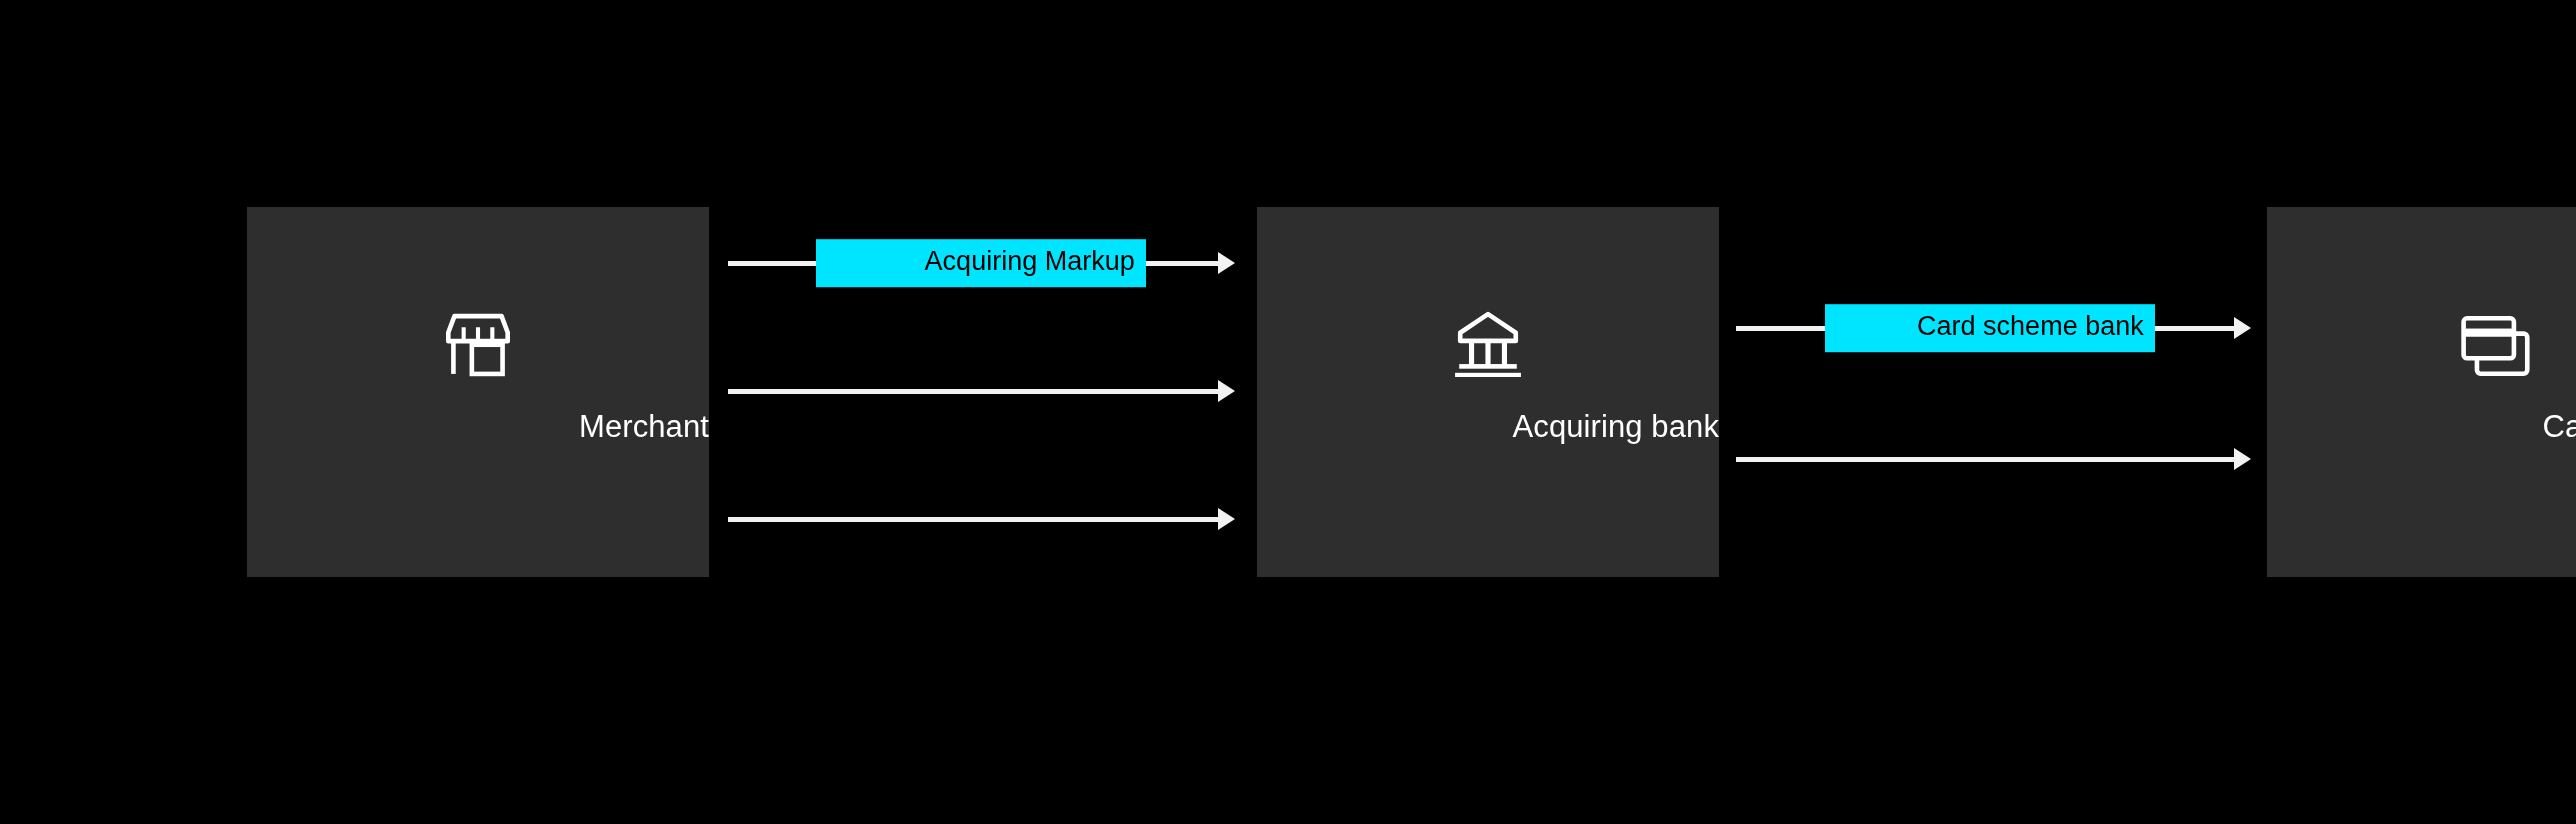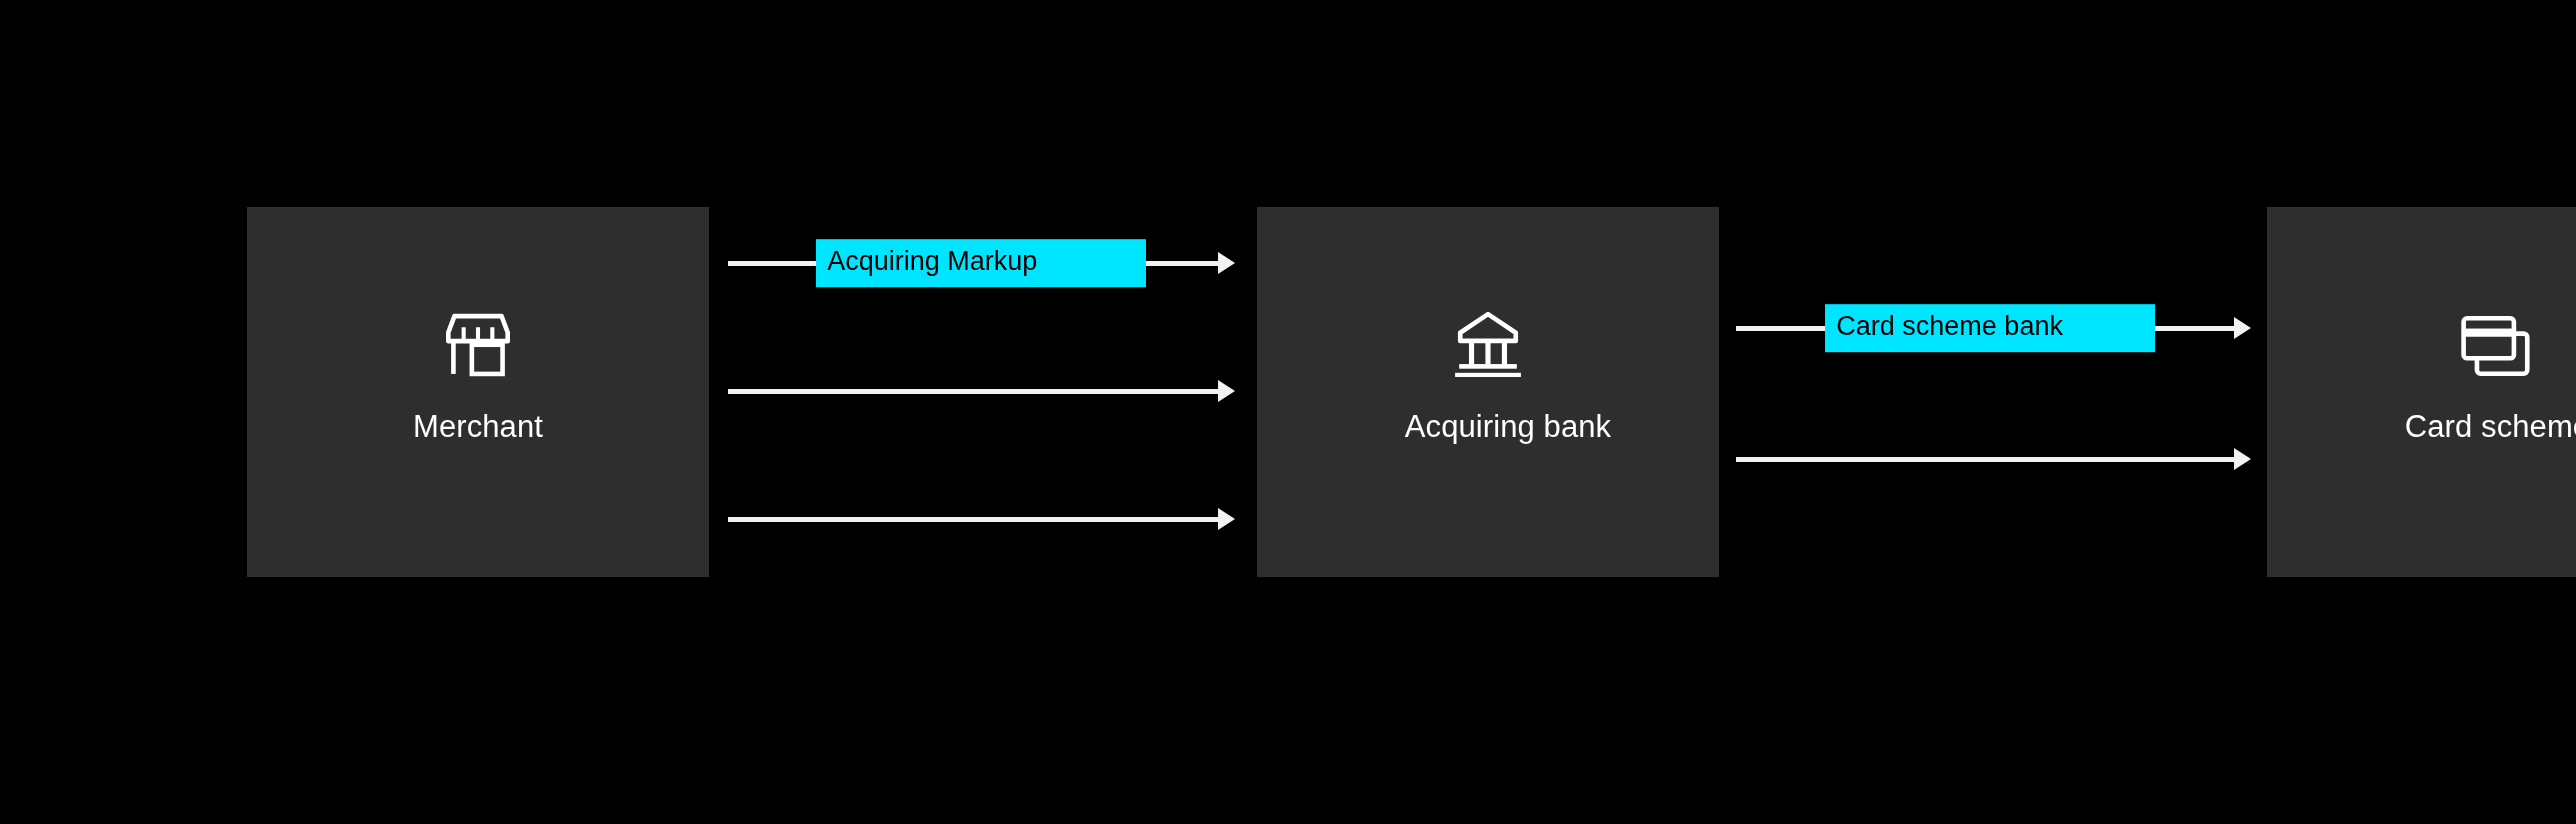--- a/index.html
+++ b/index.html
@@ -39,21 +39,21 @@
     display: block;
     line-height: 0;
   }
   .node-icon svg {
     display: block;
   }
   .node-label {
     position: absolute;
     left: 0;
     width: 100%;
-    text-align: center;
+    text-align: right;
     color: #ffffff;
     font-size: 31px;
     font-weight: 400;
     letter-spacing: 0.1px;
     white-space: nowrap;
   }
 
   
   .arrow {
     position: absolute;
@@ -83,21 +83,21 @@
     position: absolute;
     background: #00e5ff;
     color: #000000;
     font-size: 27px;
     font-weight: 400;
     line-height: 1;
     padding: 9.3px 11.3px 11.3px 11.3px;
     white-space: nowrap;
     box-sizing: border-box;
     transform: translateY(-50%);
-    text-align: left;
+    text-align: right;
   }
 </style>
 </head>
 <body>
 
 <div id="canvas">
 
   <div class="node" style="left:247px; top:207px; width:462px; height:370px;">
     <span class="node-icon" style="top:106px;">
       <svg width="72" height="64" viewBox="0 0 140 125" fill="none" aria-hidden="true">
@@ -112,21 +112,21 @@
 
   <div class="node" style="left:1257px; top:207px; width:462px; height:370px;">
     <span class="node-icon" style="top:103px;">
       <svg width="72" height="67" viewBox="0 0 140 130" fill="none" aria-hidden="true">
         <path d="M16 44 L70 8 L124 44 L124 60 L16 60 Z" stroke="#ffffff" stroke-width="9" stroke-linejoin="round" fill="none"></path>
         <path d="M38 60 L38 110 M70 60 L70 110 M102 60 L102 110" stroke="#ffffff" stroke-width="10"></path>
         <rect x="14" y="105" width="112" height="9" fill="#ffffff"></rect>
         <rect x="6" y="122" width="128" height="9" fill="#ffffff"></rect>
       </svg>
     </span>
-    <span class="node-label" style="top:202px;margin-left:20px;">Acquiring bank</span>
+    <span class="node-label" style="top:202px;">Acquiring bank</span>
   </div>
 
   <div class="node" style="left:2267px; top:207px; width:461px; height:370px;">
     <span class="node-icon" style="top:106px;">
       <svg width="77" height="67" viewBox="0 0 150 130" fill="none" aria-hidden="true">
         <rect x="34" y="40" width="98" height="78" rx="7" stroke="#ffffff" stroke-width="9" fill="none"></rect>
         <rect x="8" y="10" width="98" height="78" rx="7" stroke="#ffffff" stroke-width="9" fill="#2e2e2e"></rect>
         <rect x="8" y="30" width="98" height="16" fill="#ffffff"></rect>
       </svg>
     </span>

